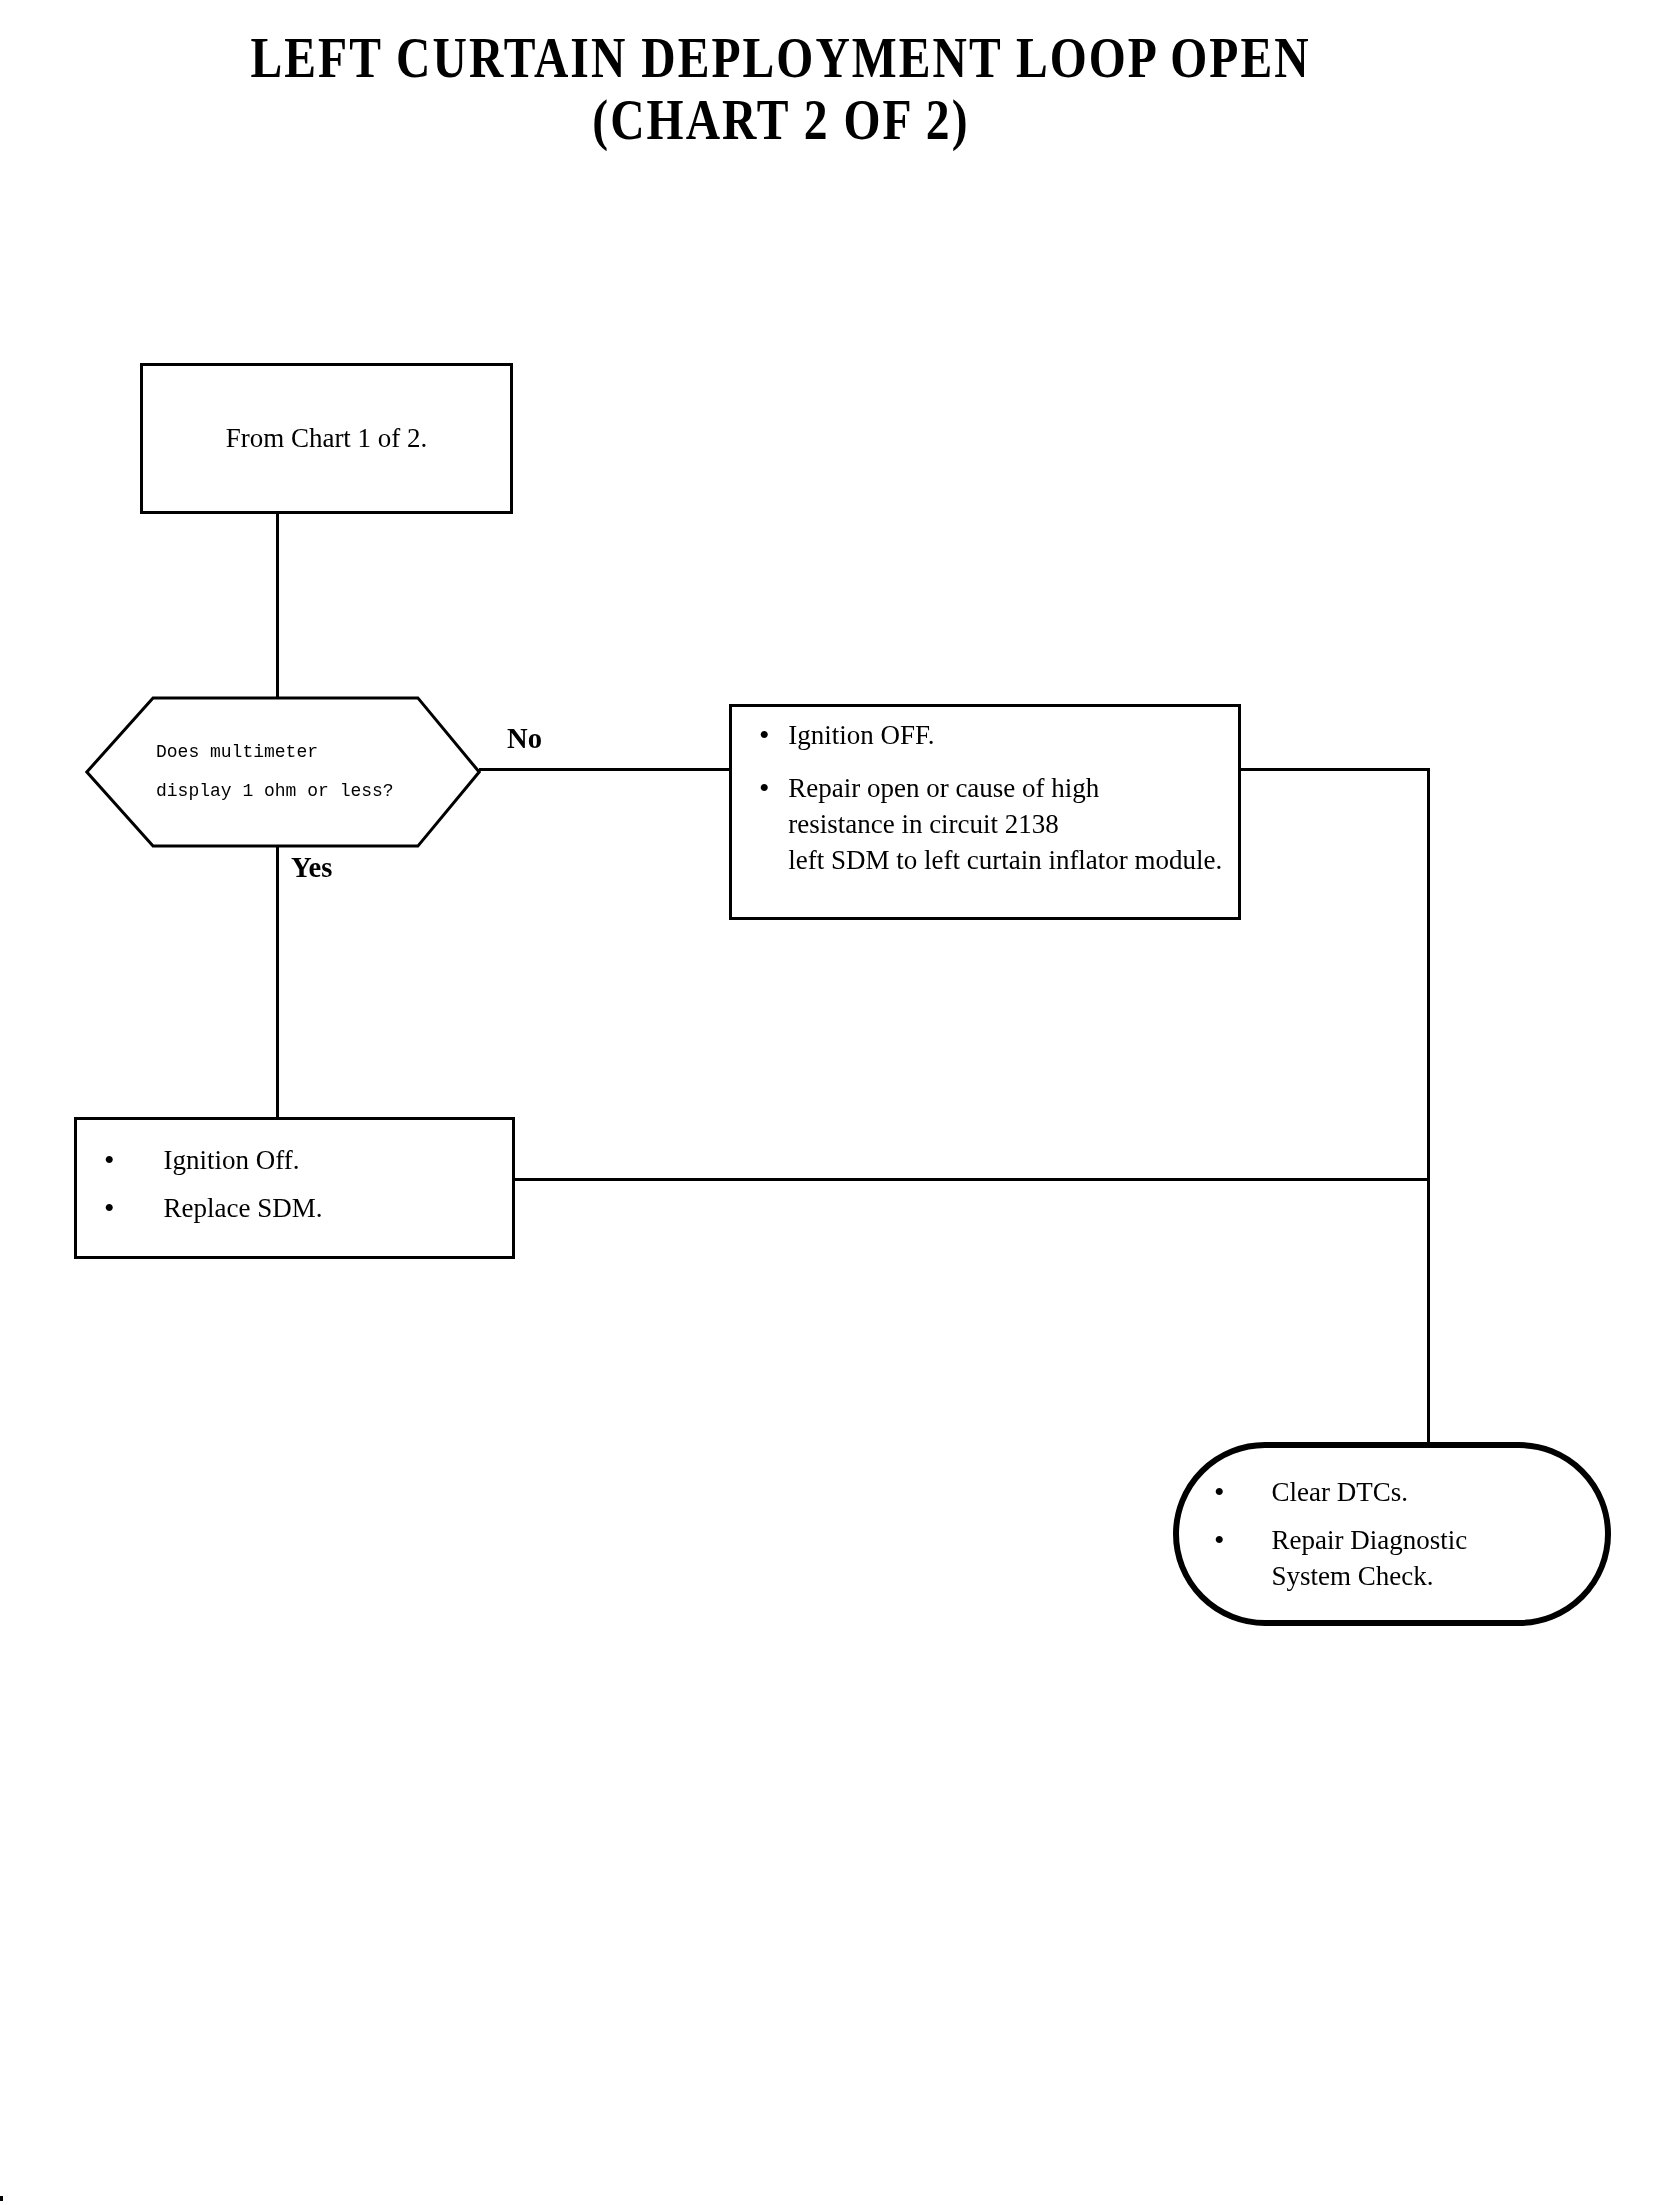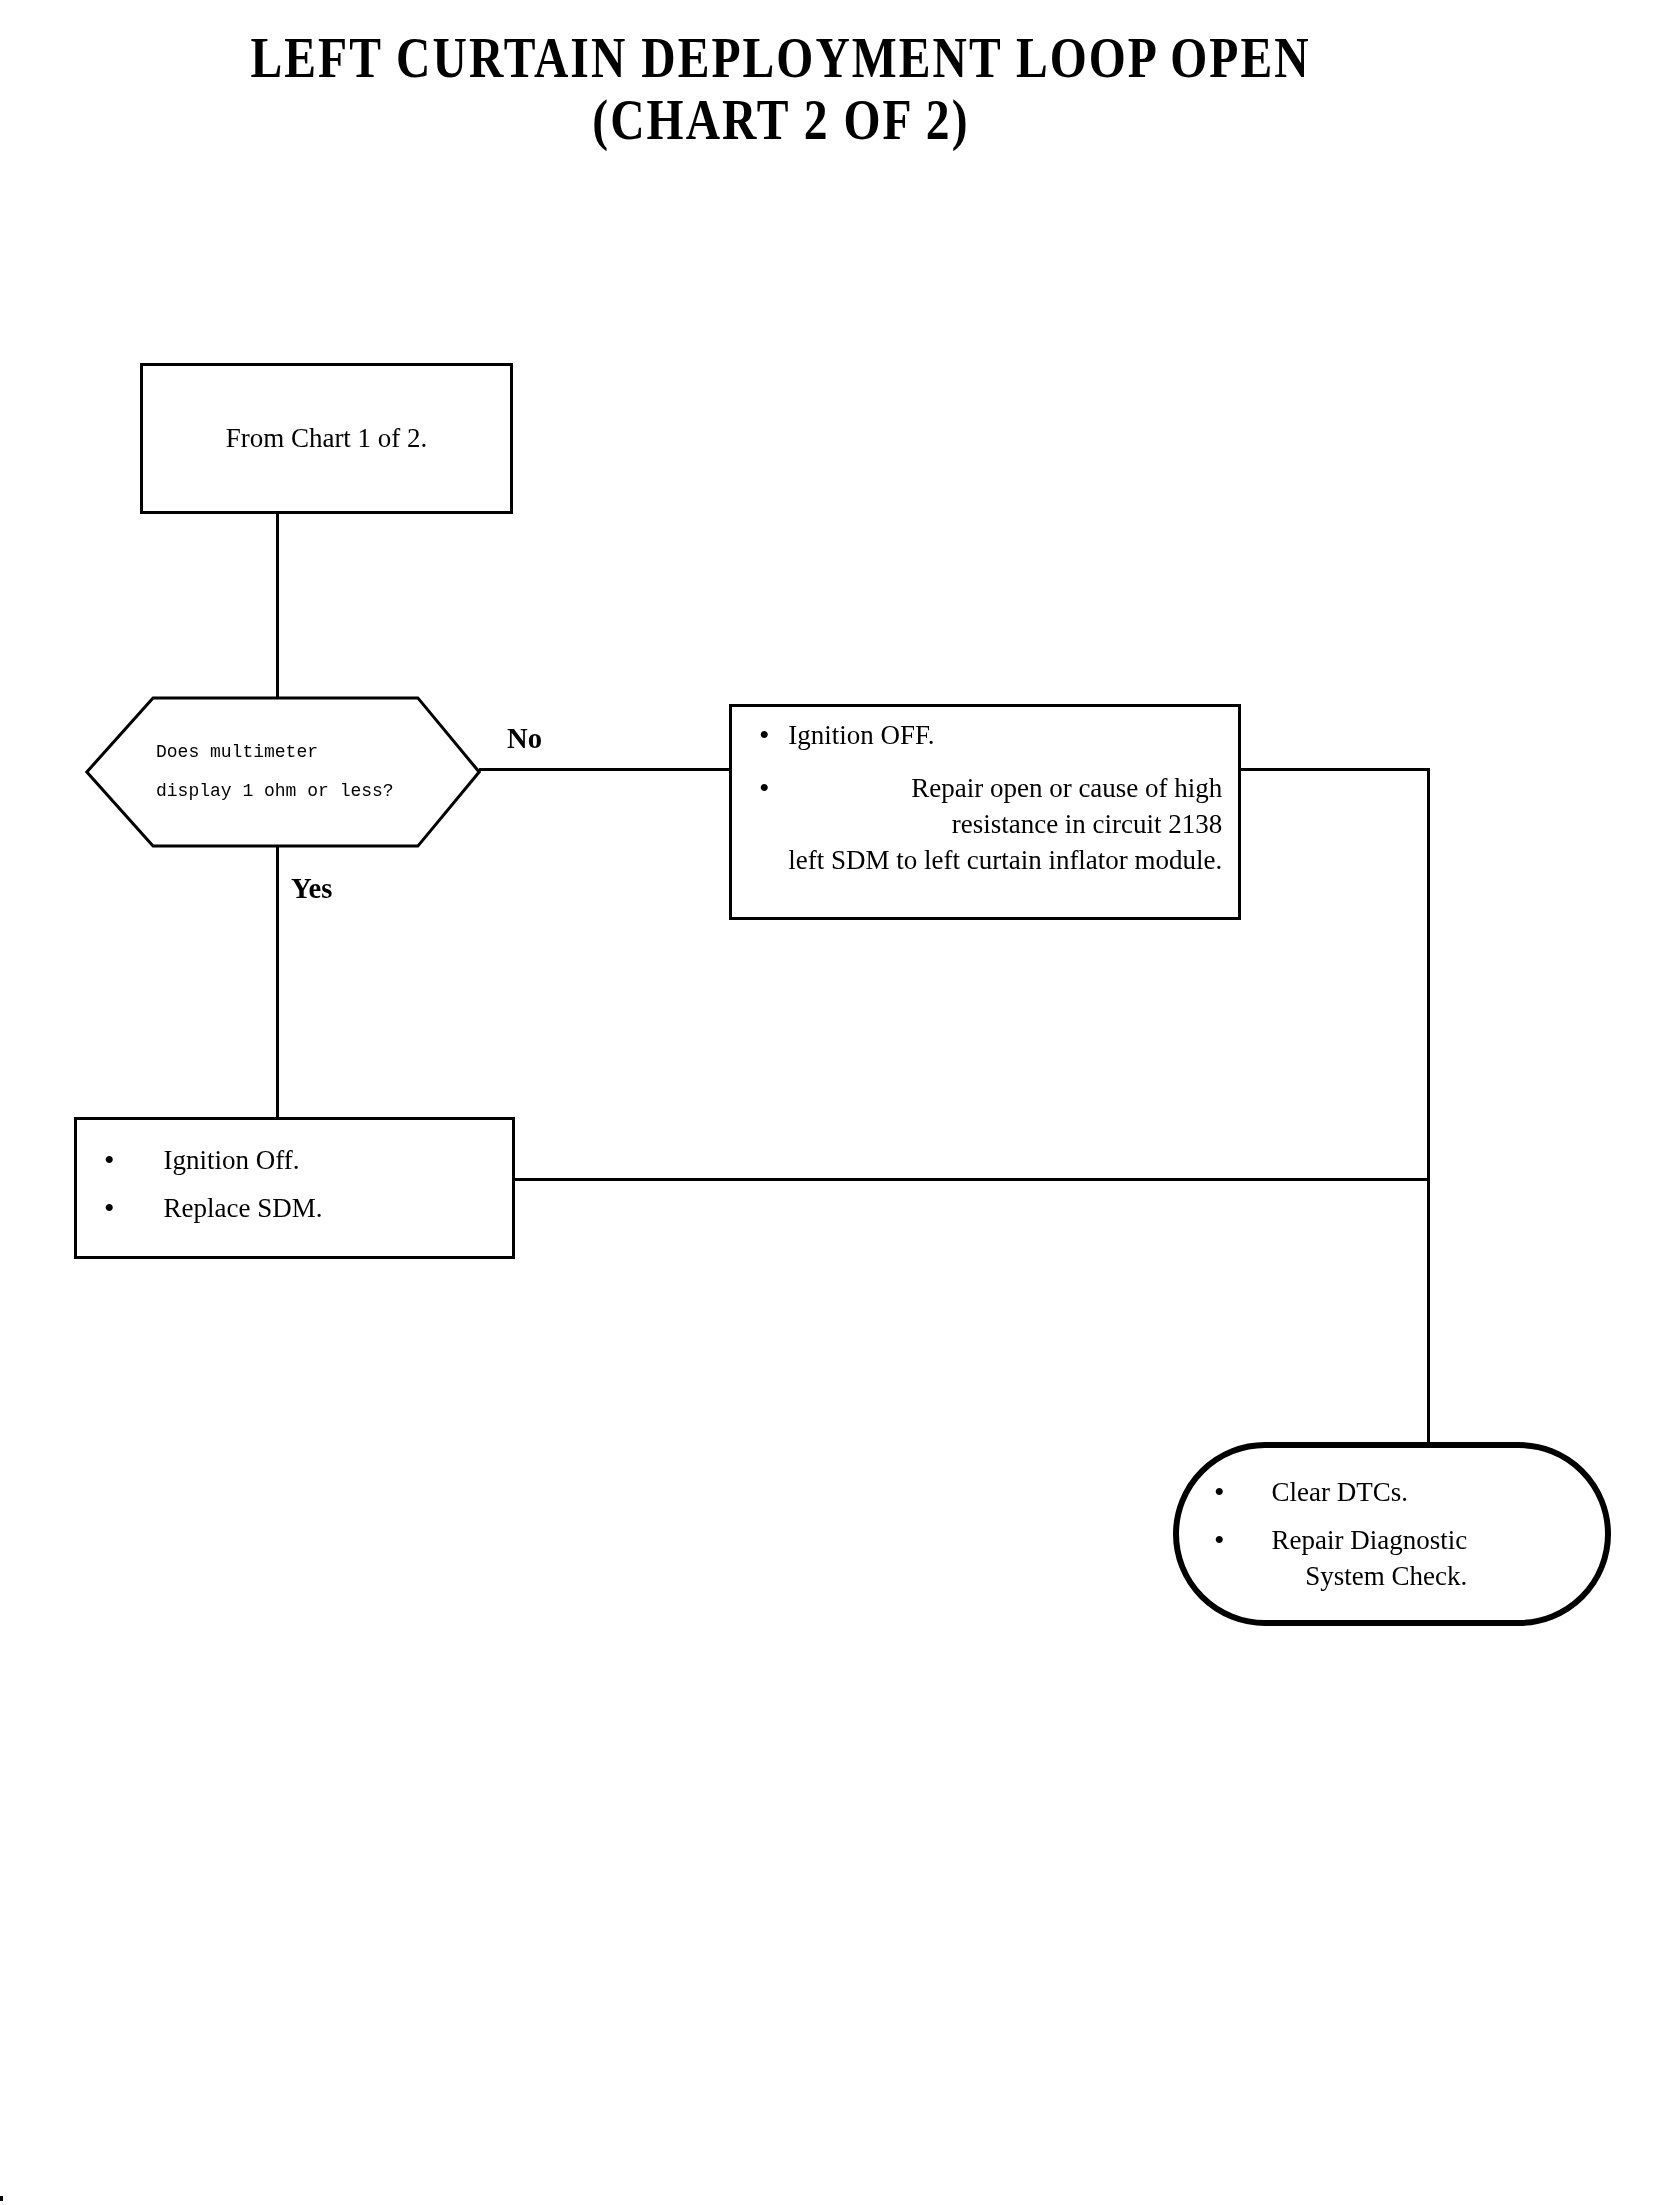--- a/index.html
+++ b/index.html
@@ -22,42 +22,42 @@
   .conn-from-hex  { left:276px;  top:514px;  width:3px;   height:184px; }
   .conn-no-h      { left:479px;  top:768px; width:253px; height:3px; }
   .conn-right-h   { left:1241px; top:768px; width:188px; height:3px; }
   .conn-right-v   { left:1427px; top:768px; width:3px;   height:675px; }
   .conn-yes-v     { left:276px;  top:845px; width:3px;   height:272px; }
   .conn-yes-h     { left:515px;  top:1178px; width:914px;height:3px; }
 
   
   .edge-label { position:absolute; font-size:28.6px; font-weight:bold; line-height:32px; }
   .no-label  { left:507px; top:723px; }
-  .yes-label { left:291px; top:852px;margin-top:21px; }
+  .yes-label { left:291px; top:852px; }
 
   
   .node { position:absolute; background:#ffffff; box-sizing:border-box; font-size:27px; }
 
   
   .from-box {
     left:99px; top:363px; width:373px; height:151px;
     border:3px solid #000;
     display:flex; align-items:center; justify-content:center;
     text-align:center;
     margin-left:41px;
   }
 
   
   .hexagon { position:absolute; left:85px; top:696px; width:396px; height:152px; }
   .hex-text { position:absolute; left:156px; top:733px; font-size:18px; line-height:39px;font-family:Liberation Mono, monospace; }
 
   
   .row { display:flex; align-items:flex-start; }
   .bullet { flex:0 0 8.5px; width:8.5px; font-size:30px; line-height:36px; }
-  .lines .ln { line-height:36px; white-space:nowrap;text-align:right; }
+  .lines .ln { line-height:36px; white-space:nowrap; }
 
   .no-box {
     left:729px; top:704px; width:512px; height:216px;
     border:3.6px solid #000;
     padding-top:9.7px;
   }
   .no-box .row + .row { margin-top:17px; }
   .no-box .bullet { margin:0 20.7px 0 27px; }
 
   .yes-box {

